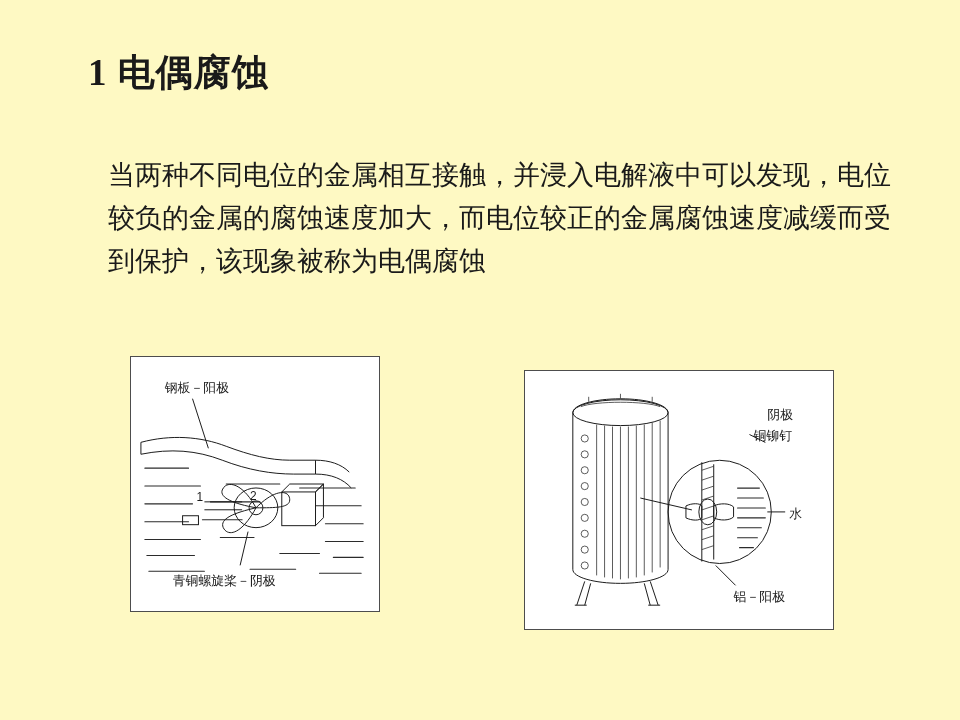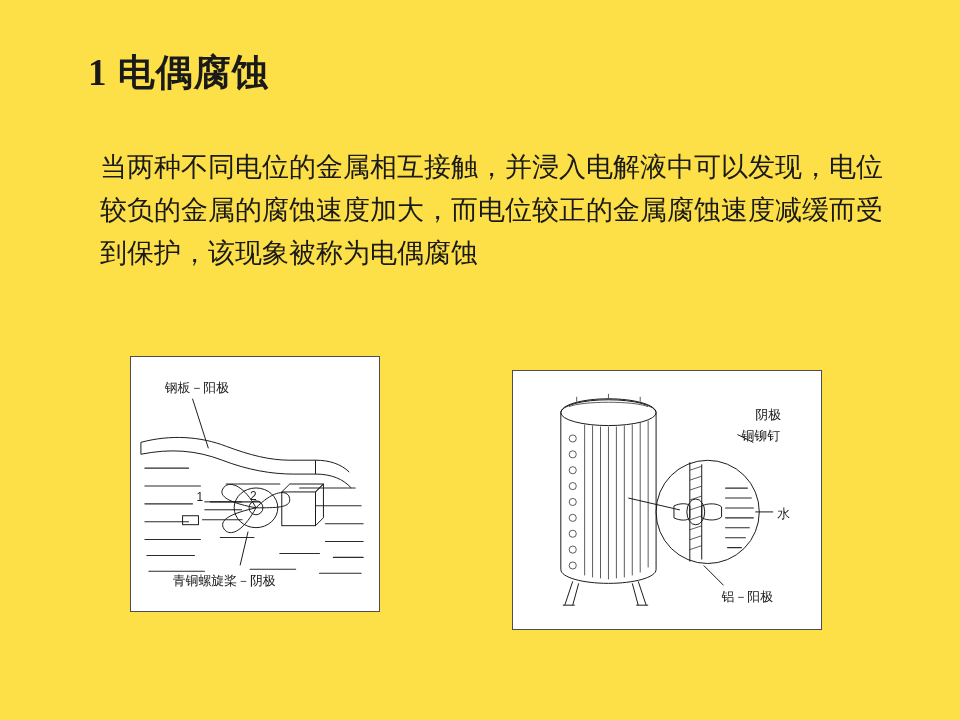--- a/index.html
+++ b/index.html
@@ -10,21 +10,21 @@
     width: 960px;
     height: 720px;
     background: #b9e6cc;
     font-family: "Liberation Serif", serif;
     overflow: hidden;
   }
   .slide {
     position: relative;
     width: 960px;
     height: 720px;
-    background: #fde047;
+    background: #fef9c3;
   }
   .slide-title {
     position: absolute;
     left: 88px;
     top: 48px;
     font-family: "Liberation Serif", serif;
     font-size: 37px;
     font-weight: bold;
     color: #1a1a1a;
     letter-spacing: 1px;
@@ -35,38 +35,38 @@
     left: 100px;
     top: 146px;
     width: 800px;
     font-family: "Liberation Serif", serif;
     font-size: 27px;
     line-height: 43px;
     color: #1a1a1a;
     text-indent: 0;
   }
   .body-text p {
-    margin: 0;
+    margin: 8px;
     text-indent: 0;
   }
   
   .figure {
     position: absolute;
     background: #ffffff;
     border: 1px solid #4d4d4d;
     box-sizing: border-box;
   }
   #figure-propeller {
     left: 130px;
     top: 356px;
     width: 250px;
     height: 256px;
   }
   #figure-tank {
-    left: 512px;
+    left: 524px;
     top: 370px;
     width: 310px;
     height: 260px;
   }
   .fig-svg {
     display: block;
     width: 100%;
     height: 100%;
   }
   .fig-label {

